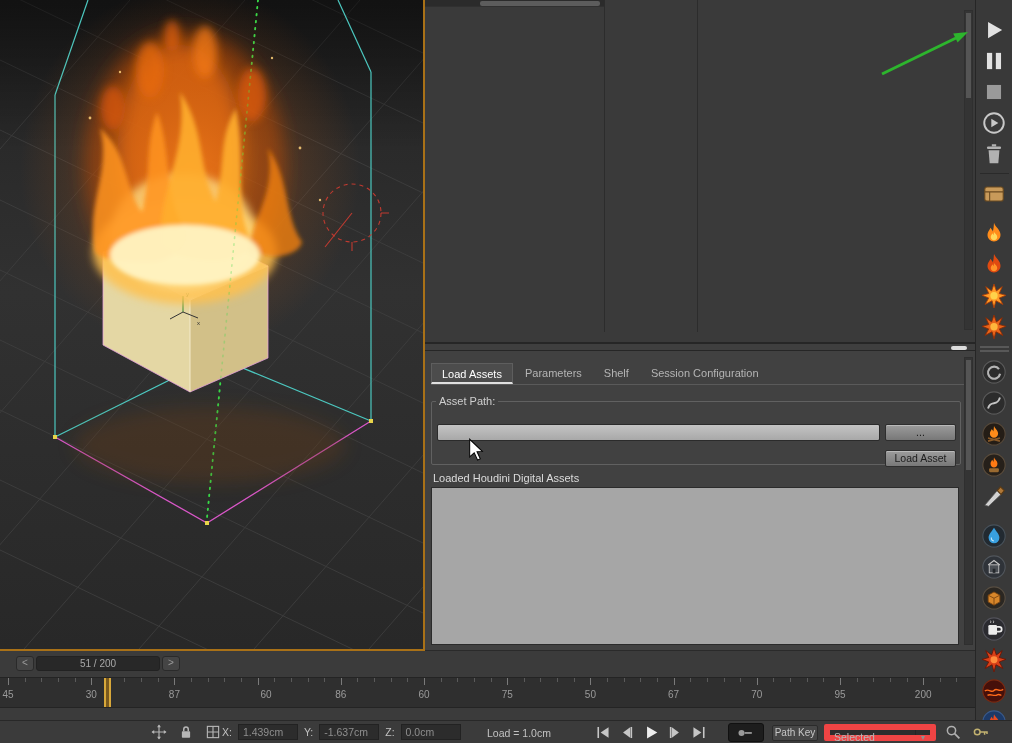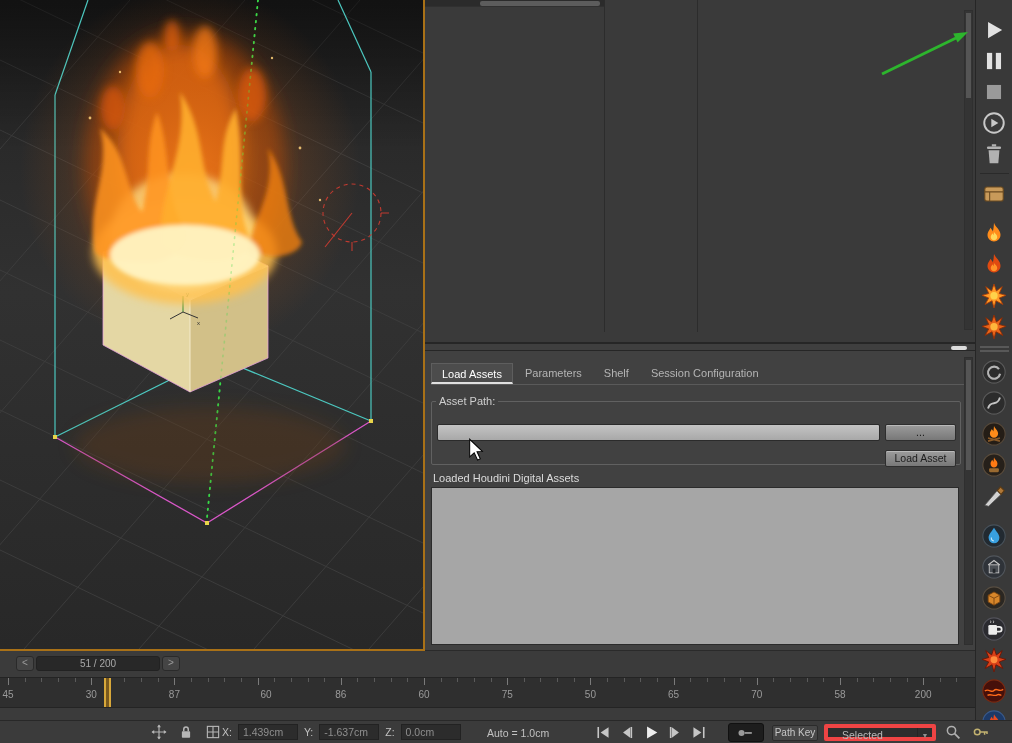--- a/index.html
+++ b/index.html
@@ -76,21 +76,21 @@
   #grid-label{position:absolute;left:487px;top:6px}
   #transport{position:absolute;left:592px;top:2px;display:flex;gap:2px}
   .tr-btn{width:22px;height:19px}
   .tr-btn svg{width:100%;height:100%}
   #keyframe-button{position:absolute;left:728px;top:2px;width:36px;height:19px;background:#1d1d1d;
     border:1px solid #111;border-radius:3px}
   #keyframe-button svg{width:100%;height:100%}
   #auto-key{position:absolute;left:772px;top:4px;width:46px;height:16px;background:#474747;
     border:1px solid #2b2b2b;border-radius:2px;text-align:center;line-height:13px;font-size:10px;color:#c8c8c8}
   #sel-dd{position:absolute;left:824px;top:3px;width:112px;height:17px;background:#2d2d2d;
-    border:4px solid #ef4444;color:#b8b8b8;line-height:15px;padding:0 18px 0 14px;border-radius:2px}
+    border:6px solid #ef4444;color:#b8b8b8;line-height:15px;padding:0 18px 0 4px;border-radius:2px}
   #sel-dd .arr{position:absolute;right:0;top:0;width:15px;height:100%;border-left:1px solid #242424;
     text-align:center;font-size:7px;line-height:15px;color:#909090}
   #sb-right{position:absolute;left:944px;top:2px;display:flex;gap:10px}
 
   
   #right-toolbar{position:absolute;left:975px;top:0;width:37px;height:722px;background:#393939;
     border-left:1px solid #262626;display:flex;flex-direction:column;align-items:center;
     overflow:hidden;padding-top:14px;z-index:5}
   .tb-icon{width:26px;height:26px;margin:2.5px 0;flex:none}
   .tb-icon svg{width:100%;height:100%}
@@ -336,23 +336,23 @@
       <div class="rtick" style="left: 939.84px;"></div>
       <div class="rtick" style="left: 956.48px;"></div>
       <div class="rlabel" style="left: 8px; text-align: center;">45</div>
       <div class="rlabel" style="left: 91.2px;">30</div>
       <div class="rlabel" style="left: 174.4px;">87</div>
       <div class="rlabel" style="left: 266px;">60</div>
       <div class="rlabel" style="left: 340.8px;">86</div>
       <div class="rlabel" style="left: 424px;">60</div>
       <div class="rlabel" style="left: 507.2px;">75</div>
       <div class="rlabel" style="left: 590.4px;">50</div>
-      <div class="rlabel" style="left: 673.6px;">65</div>
+      <div class="rlabel" style="left: 673.6px;">67</div>
       <div class="rlabel" style="left: 756.8px;">70</div>
-      <div class="rlabel" style="left: 840px;">58</div>
+      <div class="rlabel" style="left: 840px;">95</div>
       <div class="rlabel" style="left: 923.2px;">200</div>
       <div id="frame-marker" style="left: 104.34px;"></div>
     </div>
 
   <div id="status-bar">
     <div id="sb-icons">
         <div class="sb-icon"><svg viewBox="0 0 24 24">
             <path d="M12 3v18M3 12h18" stroke="#b6b6b6" stroke-width="1.5"></path>
             <path d="M12 2l-2.6 3.6h5.2zM12 22l-2.6-3.6h5.2zM2 12l3.6-2.6v5.2zM22 12l-3.6-2.6v5.2z" fill="#b6b6b6"></path>
           </svg></div>
@@ -366,21 +366,21 @@
           </svg></div>
       </div>
     <div id="coords">
         <span class="coord-lab">X:</span>
         <div class="coord-box">1.439cm</div>
         <span class="coord-lab">Y:</span>
         <div class="coord-box">-1.637cm</div>
         <span class="coord-lab">Z:</span>
         <div class="coord-box">0.0cm</div>
       </div>
-    <div id="grid-label">Auto = 1.0cm</div>
+    <div id="grid-label">Load = 1.0cm</div>
     <div id="transport">
         <div class="tr-btn"><svg viewBox="0 0 24 24">
             <path d="M6 5v14" stroke="#c6c6c6" stroke-width="2"></path>
             <path d="M19 5.5l-10 6.5 10 6.5z" fill="#c6c6c6"></path>
           </svg></div>
         <div class="tr-btn"><svg viewBox="0 0 24 24">
             <path d="M16 5.5L7 12l9 6.5z" fill="#c6c6c6"></path>
             <path d="M17.5 5v14" stroke="#c6c6c6" stroke-width="2"></path>
           </svg></div>
         <div class="tr-btn"><svg viewBox="0 0 24 24">

